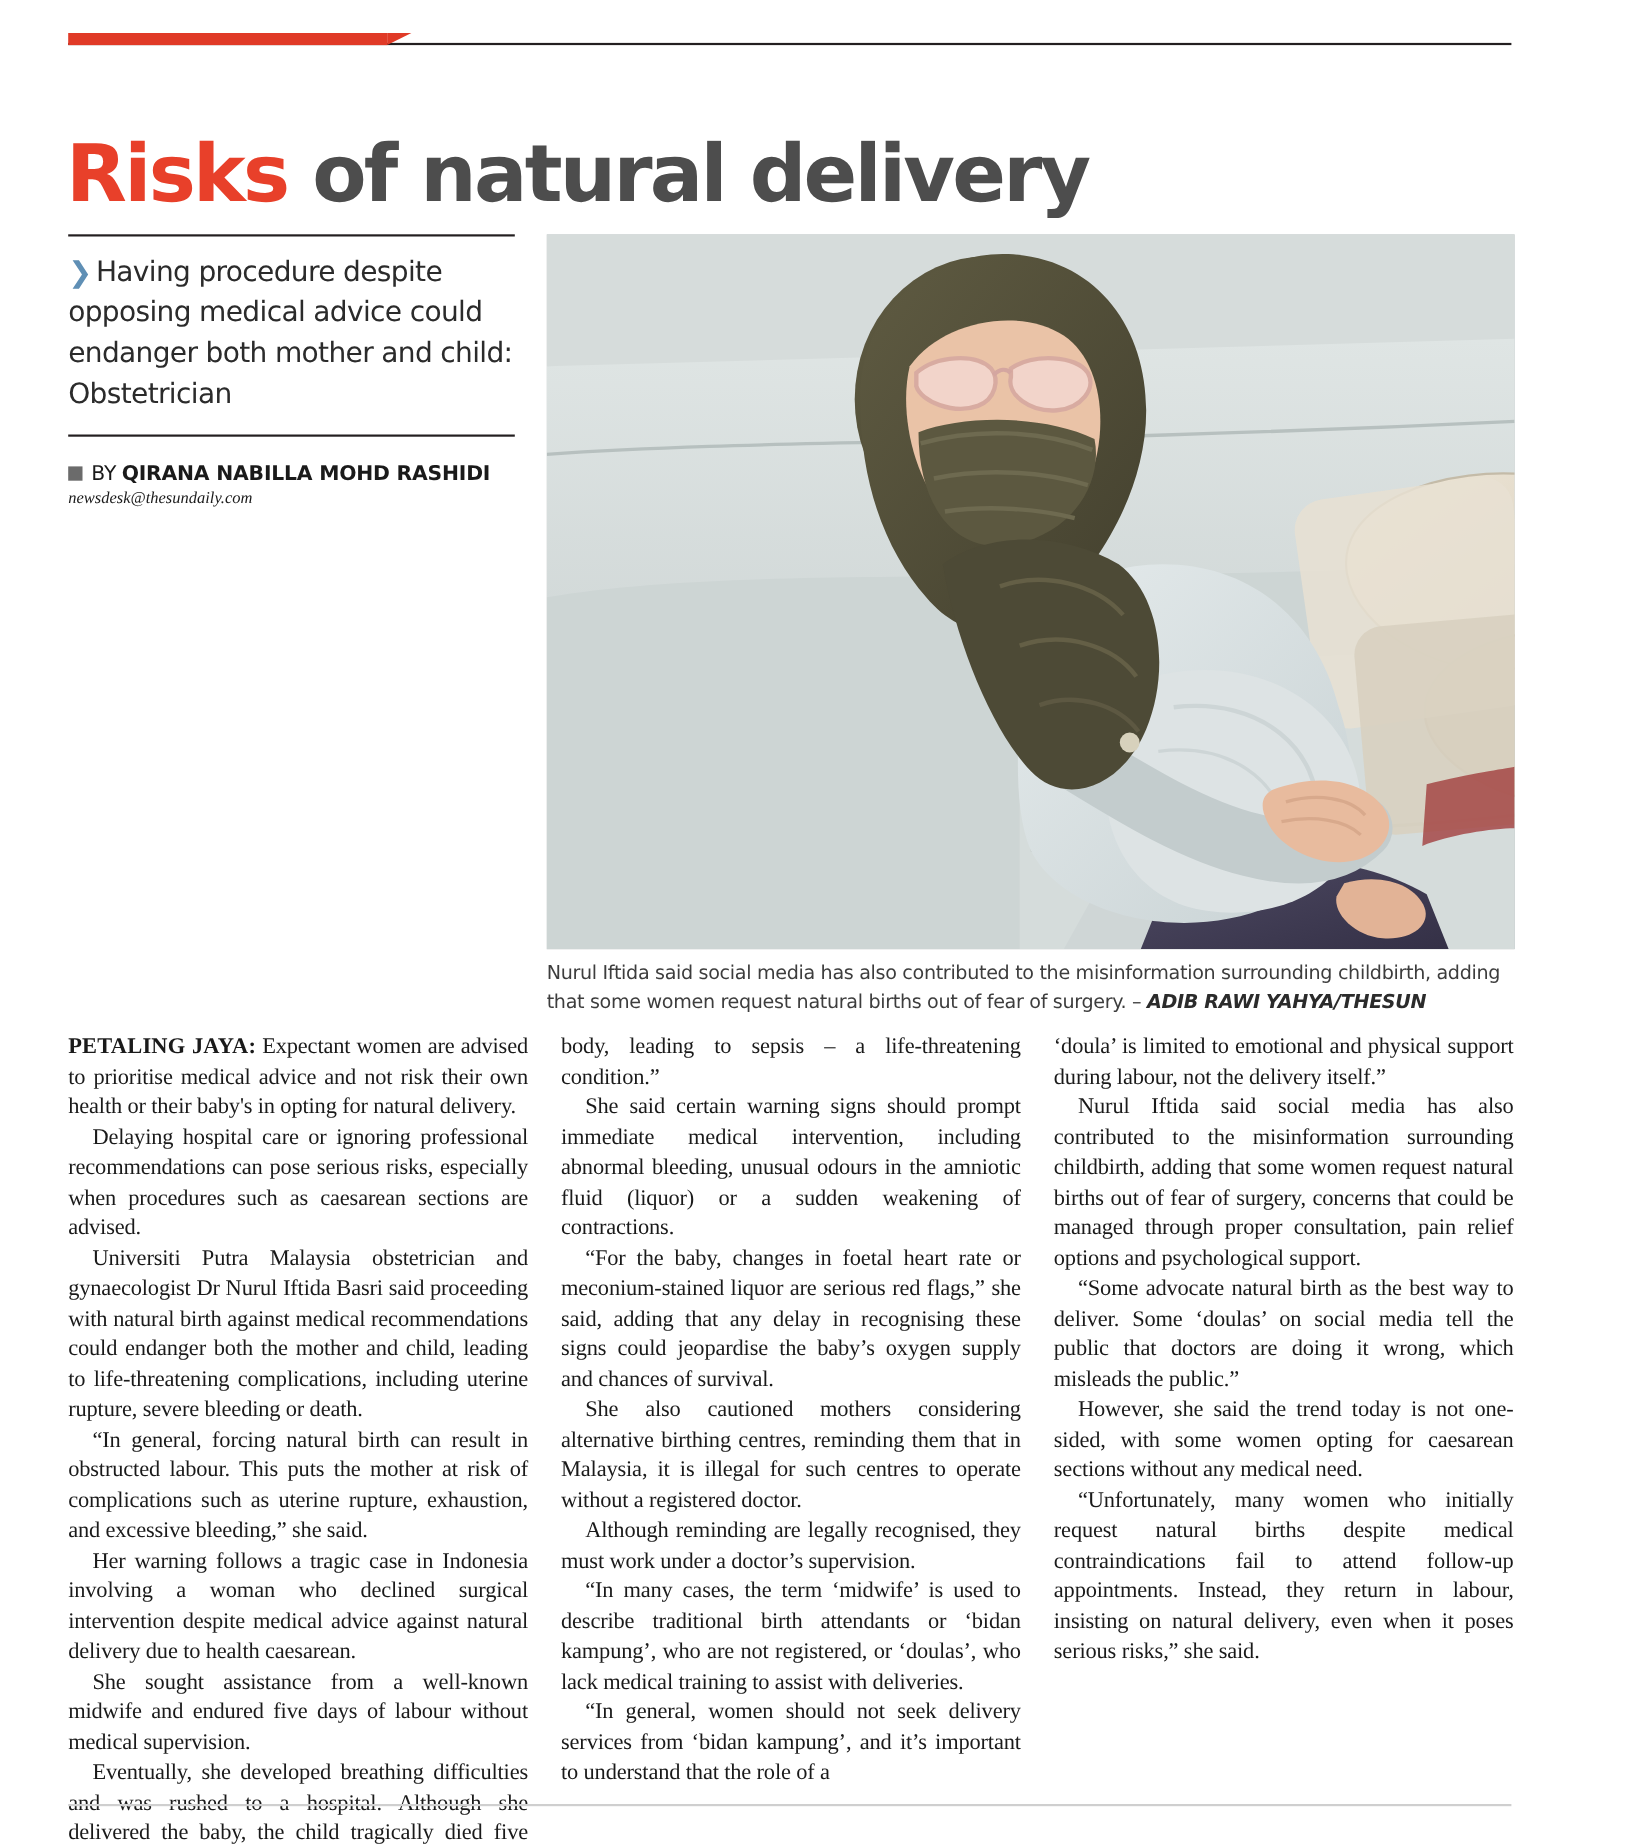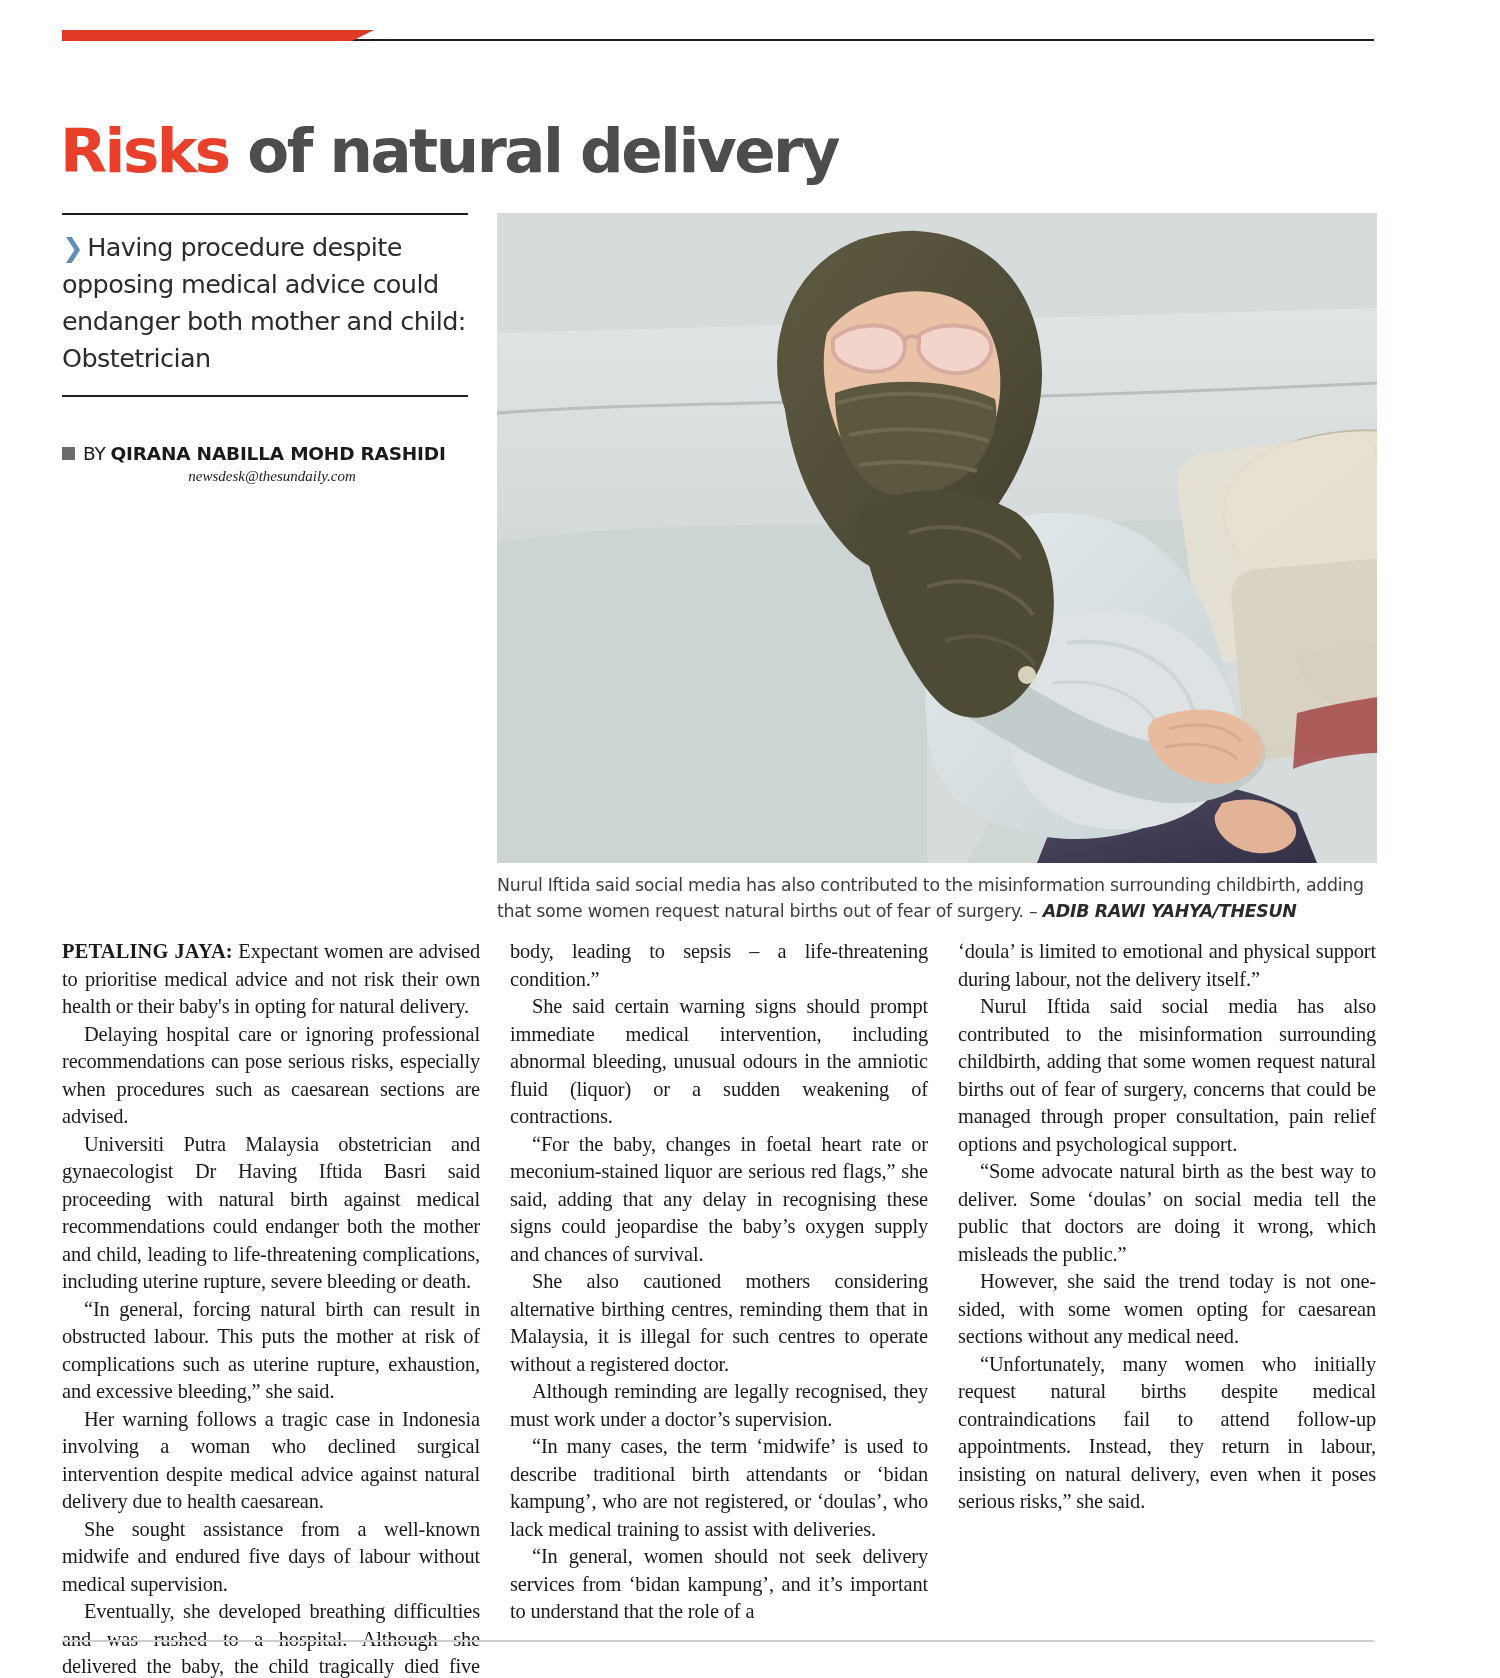--- a/index.html
+++ b/index.html
@@ -54,21 +54,21 @@
   }
 
   
   .headline {
     position: absolute;
     left: 60px;
     top: 58px;
     width: 1340px;
     font-family: "DejaVu Sans", sans-serif;
     font-weight: bold;
-    font-size: 61px;
+    font-size: 72px;
     line-height: 104px;
     letter-spacing: -2.5px;
     color: #4d4d4d;
     white-space: nowrap;
   }
   .headline .hl-red { color: #e8402a; }
 
   
   .deck-box {
     position: absolute;
@@ -99,23 +99,22 @@
   .deck-rule-bot {
     width: 406px;
     height: 2px;
     background: #231f20;
     margin-top: 18px;
   }
 
   .byline {
     position: absolute;
     left: 62px;
-    top: 443px;
+    top: 420px;
     width: 420px;
-    text-align: center;
   }
   .byline-line {
     font-family: "DejaVu Sans", sans-serif;
     font-size: 18.5px;
     letter-spacing: -0.2px;
     color: #1a1a1a;
     display: flex;
     align-items: center;
   }
   .byline-square {
@@ -320,21 +319,21 @@
     </svg>
   </div>
 
   <div class="caption"><span>Nurul Iftida said social media has also contributed to the misinformation surrounding childbirth, adding that some women request natural births out of fear of surgery. – </span><span class="credit">ADIB RAWI YAHYA/THESUN</span></div>
 
   <div class="cols">
 
     <div class="col col-1">
       <p class="first"><span class="lead-in">PETALING JAYA:</span><span> Expectant women are advised to prioritise medical advice and not risk their own health or their baby's in opting for natural delivery.</span></p>
       <p>Delaying hospital care or ignoring professional recommendations can pose serious risks, especially when procedures such as caesarean sections are advised.</p>
-      <p>Universiti Putra Malaysia obstetrician and gynaecologist Dr Having Iftida Basri said proceeding with natural birth against medical recommendations could endanger both the mother and child, leading to life-threatening complications, including uterine rupture, severe bleeding or death.</p>
+      <p>Universiti Putra Malaysia obstetrician and gynaecologist Dr Nurul Iftida Basri said proceeding with natural birth against medical recommendations could endanger both the mother and child, leading to life-threatening complications, including uterine rupture, severe bleeding or death.</p>
       <p>“In general, forcing natural birth can result in obstructed labour. This puts the mother at risk of complications such as uterine rupture, exhaustion, and excessive bleeding,” she said.</p>
       <p>Her warning follows a tragic case in Indonesia involving a woman who declined surgical intervention despite medical advice against natural delivery due to health caesarean.</p>
       <p>She sought assistance from a well-known midwife and endured five days of labour without medical supervision.</p>
       <p>Eventually, she developed breathing difficulties and was rushed to a hospital. Although she delivered the baby, the child tragically died five hours later.</p>
 
     </div>
 
     <div class="col col-2">
       <p class="cont">body, leading to sepsis – a life-threatening condition.”</p>
       <p>She said certain warning signs should prompt immediate medical intervention, including abnormal bleeding, unusual odours in the amniotic fluid (liquor) or a sudden weakening of contractions.</p>

